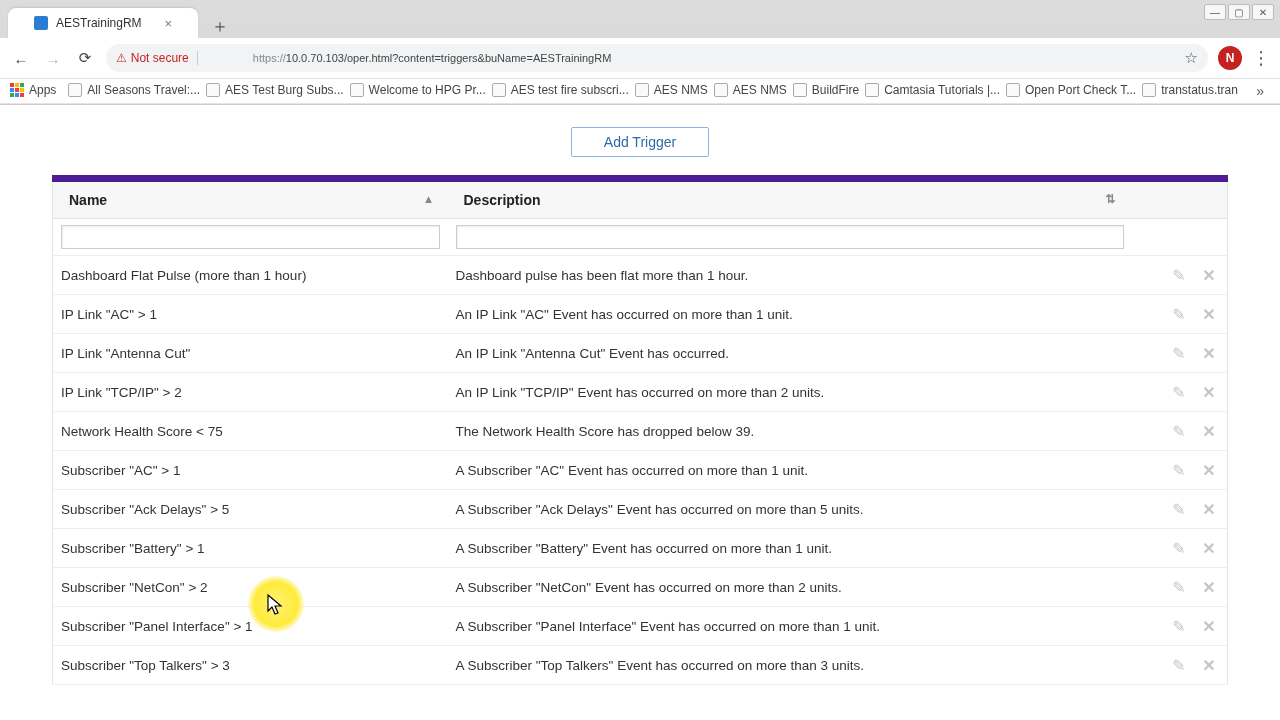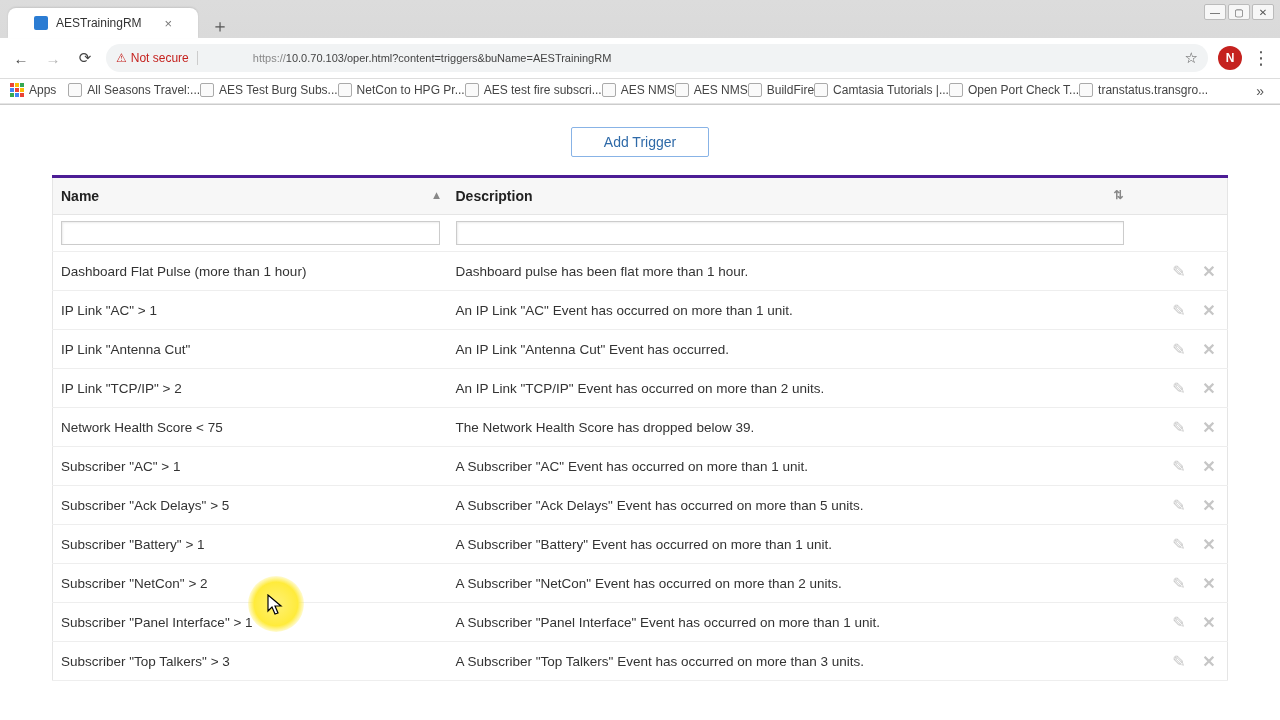--- a/index.html
+++ b/index.html
@@ -102,21 +102,21 @@
     display:inline-block; border:1px solid #88b3e6; color:#2f6aa8;
     background:#fff; padding:6px 32px; font-size:14px; border-radius:2px;
   }
 
   table.triggers {
     width:100%; border-collapse:collapse;
     border:1px solid #e5e5e5;
   }
   .triggers thead th {
     text-align:left; font-weight:600; font-size:14px; color:#222;
-    padding:10px 8px; background:#f7f7f7; border-top:3px solid #4c1d95;
+    padding:10px 16px; background:#f7f7f7; border-top:7px solid #4c1d95;
     border-bottom:1px solid #e5e5e5;
   }
   .triggers thead th .sort { float:right; color:#888; font-size:12px; }
   .filter-row td { padding:6px 8px; background:#fff; border-bottom:1px solid #eee; }
   .filter-row input {
     width:100%; height:24px; border:1px solid #ccc; padding:2px 6px;
     box-shadow: inset 1px 1px 2px rgba(0,0,0,.08);
   }
   .triggers tbody tr { border-bottom:1px solid #eee; }
   .triggers tbody td {
@@ -193,32 +193,32 @@
           <span></span>
           <span></span>
           <span></span>
           <span></span>
           <span></span>
           <span></span>
           <span></span>
       </span>
       <span>Apps</span>
     </div>
-    <div id="bm-items" style="display:flex;gap:0;flex:1;overflow:hidden;">
+    <div id="bm-items" style="display:flex;gap:6px;flex:1;overflow:hidden;">
         <div class="bm-item">
           <span class="bm-icon"></span>
           <span>All Seasons Travel:...</span>
         </div>
         <div class="bm-item">
           <span class="bm-icon"></span>
           <span>AES Test Burg Subs...</span>
         </div>
         <div class="bm-item">
           <span class="bm-icon"></span>
-          <span>NetCon to HPG Pr...</span>
+          <span>Welcome to HPG Pr...</span>
         </div>
         <div class="bm-item">
           <span class="bm-icon"></span>
           <span>AES test fire subscri...</span>
         </div>
         <div class="bm-item">
           <span class="bm-icon"></span>
           <span>AES NMS</span>
         </div>
         <div class="bm-item">

